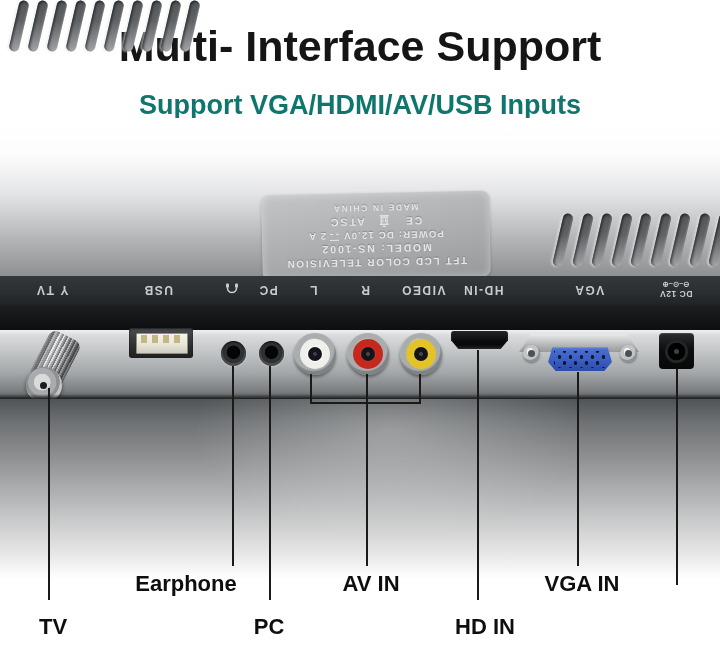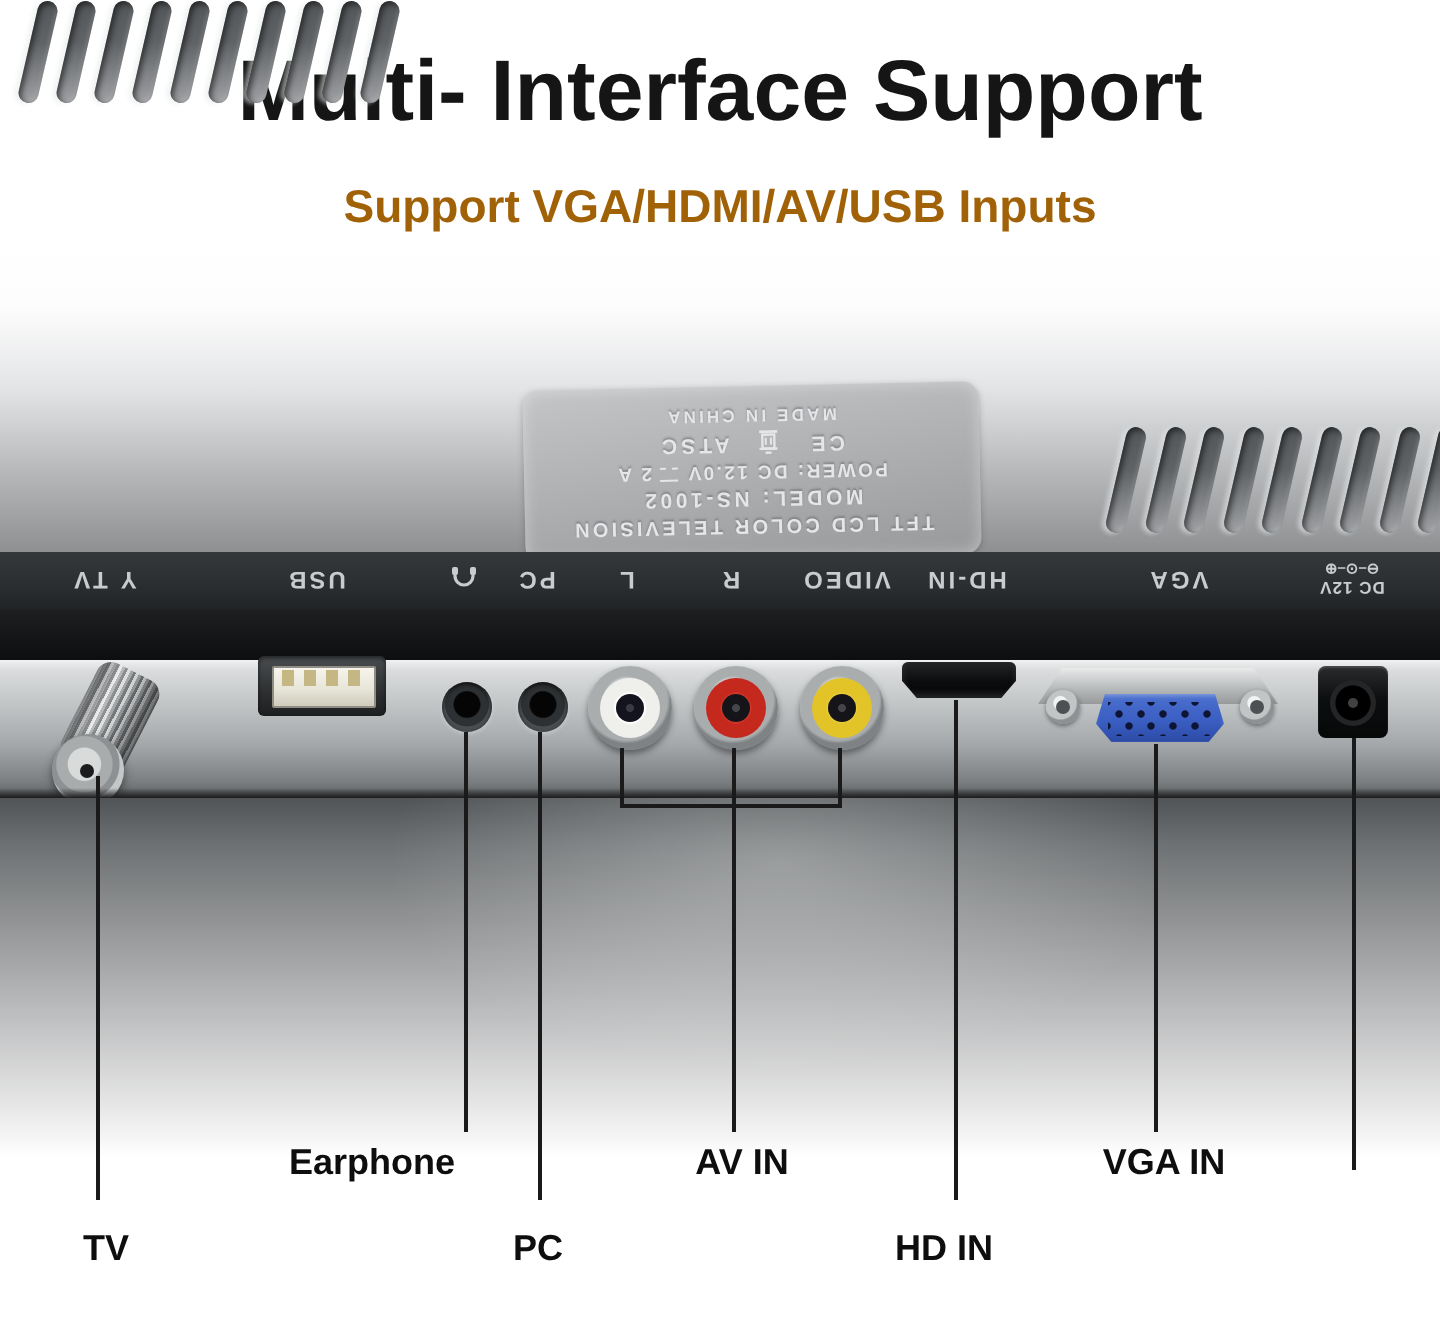--- a/index.html
+++ b/index.html
@@ -3,22 +3,22 @@
 <meta charset="utf-8">
 <style>
   html,body{margin:0;padding:0;background:#fff;}
   .stage{position:relative;width:720px;height:670px;background:#fff;overflow:hidden;
          font-family:"Liberation Sans",sans-serif;}
   .abs{position:absolute;}
 
   
   .title{left:0;top:22px;width:720px;text-align:center;font-size:43px;font-weight:700;
          color:#151515;letter-spacing:0;}
-  .subtitle{left:0;top:90px;width:720px;text-align:center;font-size:23px;font-weight:700;
-            color:#a16207;}
+  .subtitle{left:0;top:90px;width:720px;text-align:center;font-size:27px;font-weight:700;
+            color:#0f766e;}
 
   
   .back-top{left:0;top:118px;width:720px;height:159px;
     background:linear-gradient(to bottom,#ffffff 0%,#fdfdfd 22%,#e3e4e6 48%,#b3b5b7 76%,#8d8f91 100%);}
   .vent{width:10px;height:52px;border-radius:6px;transform:rotate(13deg);
     background:linear-gradient(to bottom,#54575a 0%,#606366 40%,#9b9da0 96%);
     box-shadow:inset 1.5px 1px 3px rgba(14,15,16,.7), inset -1px -1px 2px rgba(255,255,255,.22),
                -2px 1px 2px rgba(232,234,235,.55);}
   .vents-right .vent{top:213px;height:54px;}
 
@@ -116,21 +116,21 @@
     box-shadow:inset 0 1px 1px rgba(120,123,125,.4);}
   .dc-hole{left:665px;top:340px;width:23px;height:23px;border-radius:50%;
     background:radial-gradient(circle,#000 0 52%,#232527 56% 78%,#101112 80% 100%);}
   .dc-pin{left:674px;top:349px;width:5px;height:5px;border-radius:50%;background:#3f4143;}
 
   
   .cline{background:#1a1a1a;width:2px;}
   .cline-h{background:#1a1a1a;height:2px;}
 
   
-  .anno{transform:translateX(-50%);font-size:18px;font-weight:700;color:#0e0e0e;white-space:nowrap;}
+  .anno{transform:translateX(-50%);font-size:22px;font-weight:700;color:#0e0e0e;white-space:nowrap;}
 
   svg{display:block;}
 </style>
 </head>
 <body>
 
 <div class="stage">
 
   <div class="abs title">Multi- Interface Support</div>
   <div class="abs subtitle">Support VGA/HDMI/AV/USB Inputs</div>
@@ -268,15 +268,15 @@
   <div class="abs cline" style="left:366px;top:402px;height:164px"></div>
   <div class="abs cline" style="left:477px;top:350px;height:250px"></div>
   <div class="abs cline" style="left:577px;top:372px;height:194px"></div>
   <div class="abs cline" style="left:676px;top:369px;height:216px"></div>
 
   <div class="abs anno" style="left:186px;top:571px">Earphone</div>
   <div class="abs anno" style="left:582px;top:571px">VGA IN</div>
   <div class="abs anno" style="left:371px;top:571px">AV IN</div>
   <div class="abs anno" style="left:53px;top:614px">TV</div>
   <div class="abs anno" style="left:269px;top:614px">PC</div>
-  <div class="abs anno" style="left:472px;top:614px">HD IN</div>
+  <div class="abs anno" style="left:485px;top:614px">HD IN</div>
 
 </div>
 
 </body></html>

